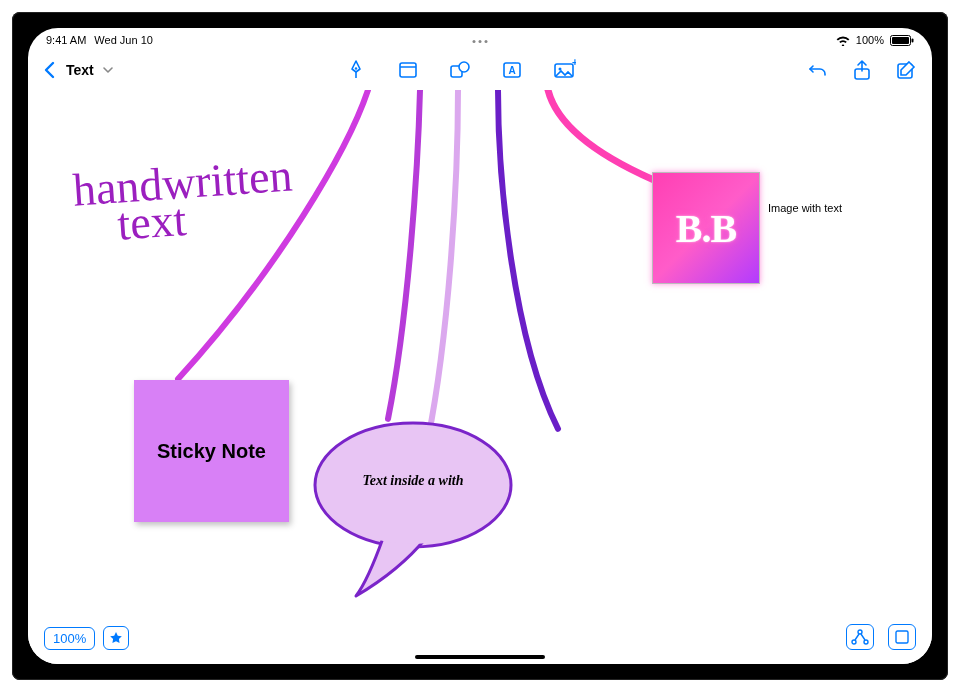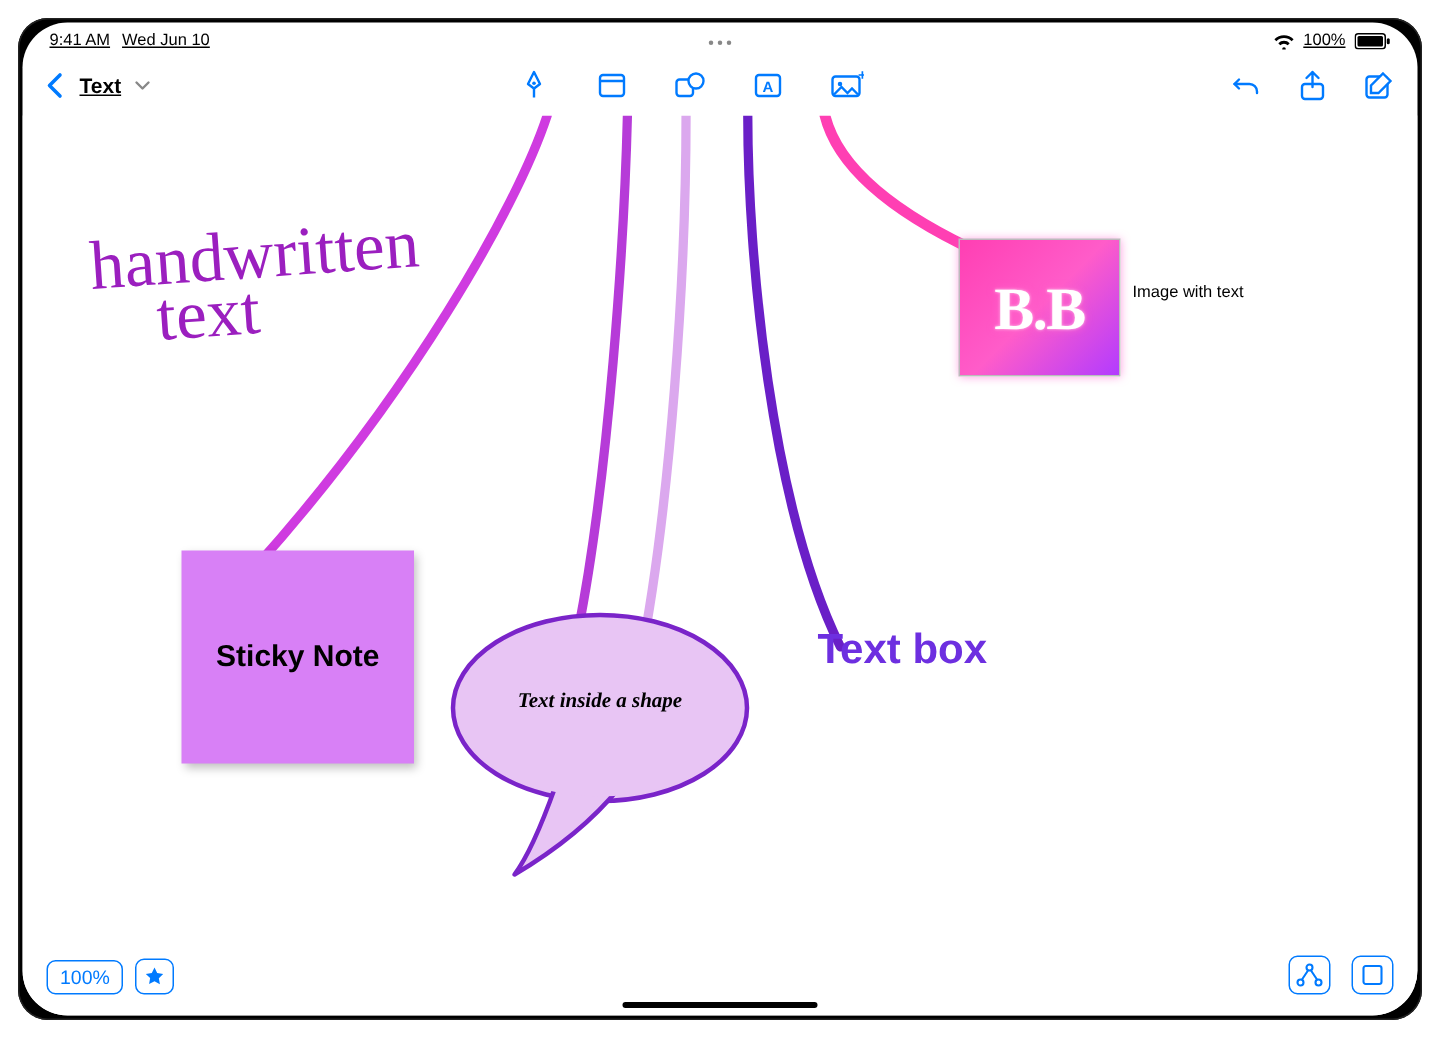--- a/index.html
+++ b/index.html
@@ -11,25 +11,24 @@
     background: #fff;
     font-family: -apple-system, "Helvetica Neue", Arial, sans-serif;
     display: flex;
     align-items: center;
     justify-content: center;
   }
   .device {
     width: 936px;
     height: 668px;
     background: #000;
-    border-radius: 20px;
-    padding: 3px;
+    border-radius: 8px;
+    padding: 16px;
     position: relative;
     box-shadow: 0 0 0 1px #222 inset;
-    text-decoration: underline;
   }
   .screen {
     width: 100%;
     height: 100%;
     background: #fff;
     border-radius: 30px;
     overflow: hidden;
     position: relative;
   }
   
@@ -110,21 +109,21 @@
     position:absolute;
     left:530px; top:340px;
     font-size:28px;
     font-weight:800;
     color:#6d2fe0;
   }
   
   .image-obj {
     position:absolute;
     left:624px; top:82px;
-    width:108px; height:92px;
+    width:108px; height:112px;
     background:linear-gradient(135deg,#ff3fb3 0%, #ff5cc9 50%, #b23bff 100%);
     border:1px solid #bbb;
     box-shadow: 0 0 6px rgba(255,80,200,0.6);
     display:flex; align-items:center; justify-content:center;
   }
   .image-inner-text {
     font-family: "Brush Script MT", cursive;
     font-weight:700;
     font-size:40px;
     color:#fff;
@@ -317,23 +316,22 @@
         <span>Sticky Note</span>
       </div>
 
       <div class="bubble-wrap">
         <svg width="210" height="190" viewBox="0 0 210 190">
           <ellipse cx="105" cy="75" rx="98" ry="62" fill="#e8c5f4" stroke="#7a24c9" stroke-width="3"></ellipse>
           <path d="M75 128 Q 60 170, 48 186 Q 92 160, 118 128 Z" fill="#e8c5f4" stroke="#7a24c9" stroke-width="3" stroke-linejoin="round"></path>
           <ellipse cx="105" cy="75" rx="95" ry="59" fill="#e8c5f4"></ellipse>
         </svg>
       </div>
-      <div class="bubble-text">Text inside a shape</div>
-
-      <div class="textbox-label">Text box</div>
+      <div class="bubble-text">Text inside a with</div>
+
 
       <div class="image-obj">
         <span class="image-inner-text">B.B</span>
       </div>
       <div class="image-caption">Image with text</div>
 
       <div class="zoom">
         <div class="zoom-pill">100%</div>
         <div class="zoom-star">
           <svg width="14" height="14" viewBox="0 0 14 14">

